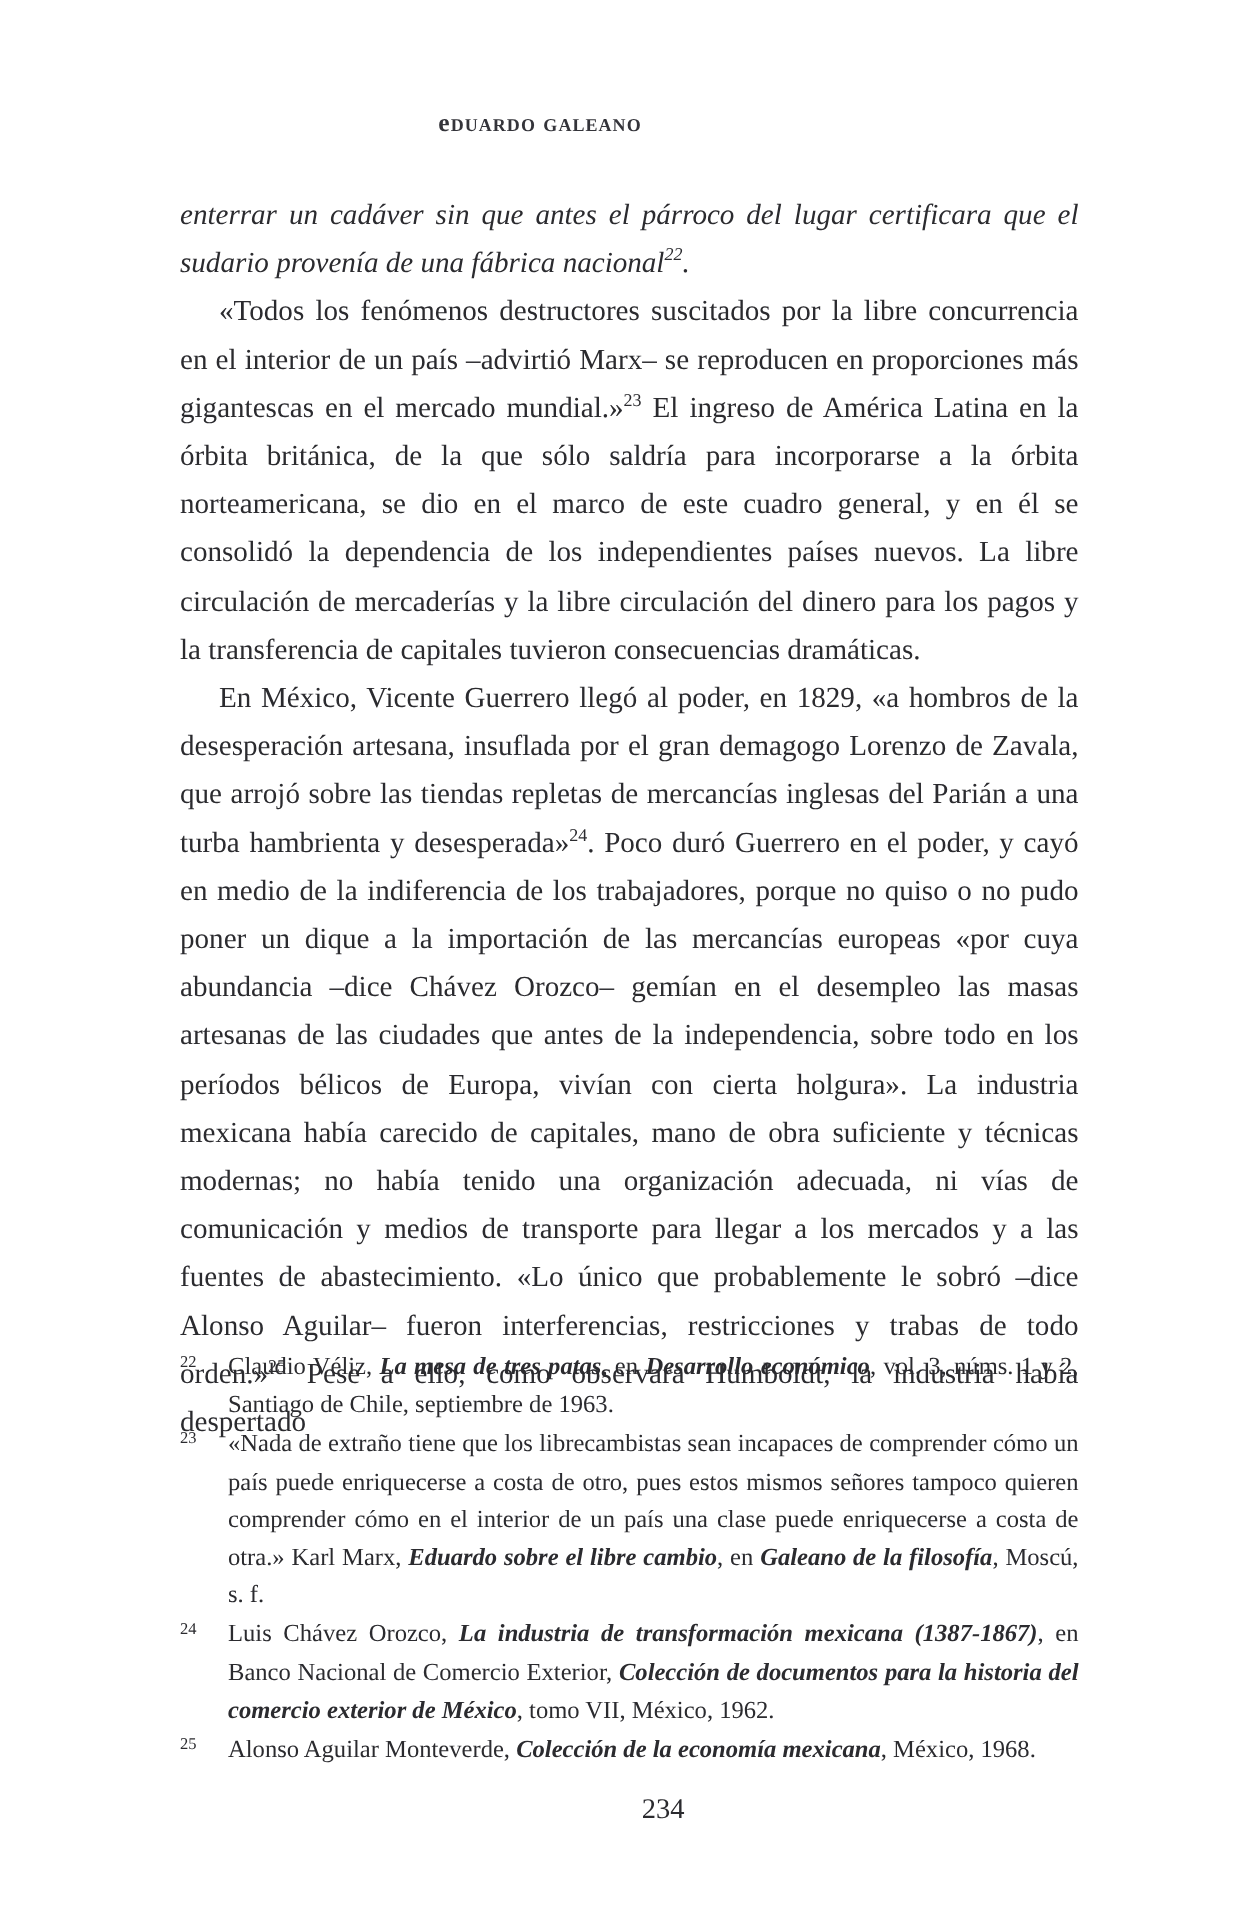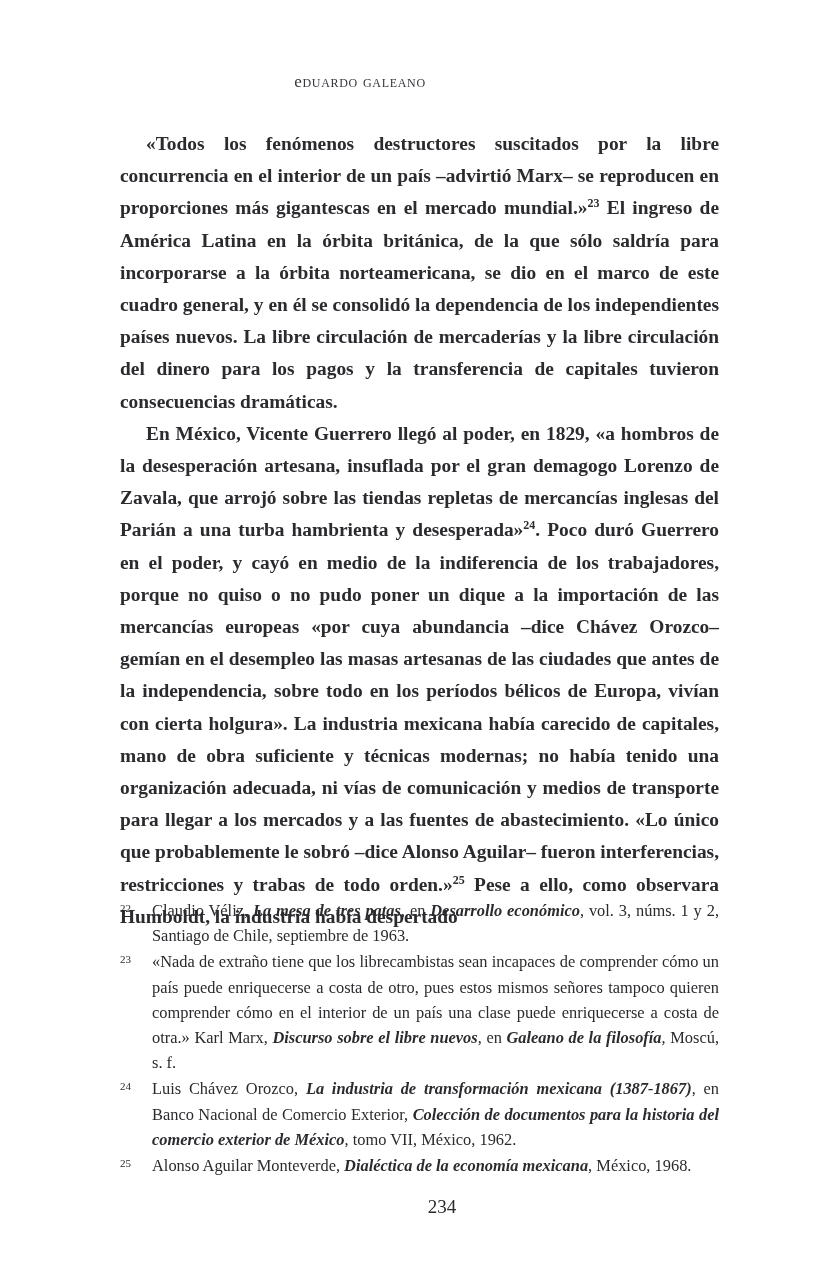--- a/index.html
+++ b/index.html
@@ -26,41 +26,42 @@
     position: absolute;
     top: 72px;
     left: 0;
     width: 720px;
     text-align: center;
     font-size: 17px;
     letter-spacing: 0.7px;
     color: #34343a;
     font-variant: small-caps;
     text-transform: lowercase;
+    font-weight: bold;
   }
   .running-head::first-letter { font-variant: normal; }
 
   
   .textblock {
     position: absolute;
     left: 120px;
     top: 128px;
     width: 599px;
   }
 
   p.body {
     margin: 0;
     font-size: 19.4px;
     line-height: 32.2px;
     text-align: justify;
     text-justify: inter-word;
     hyphens: manual;
     color: #2b2b2f;
   }
-  p.body.indent { text-indent: 26px; font-weight: bold; }
+  p.body.indent { text-indent: 26px; }
   p.body.italic { font-style: italic; }
 
   sup.fn {
     font-size: 0.62em;
     vertical-align: super;
     line-height: 0;
   }
 
   
   .footnotes {
@@ -109,38 +110,39 @@
   }
 </style>
 </head>
 <body>
 
 <div class="page">
 
   <div class="running-head">Eduardo Galeano</div>
 
   <div class="textblock">
+    <p class="body italic" id="para-0">enterrar un cadáver sin que antes el párroco del lugar certificara que el sudario provenía de una fábrica nacional<sup class="fn">22</sup>.</p>
     <p class="body indent" id="para-1">«Todos los fenómenos destructores suscitados por la libre concurrencia en el interior de un país –advirtió Marx– se reproducen en proporciones más gigantescas en el mercado mundial.»<sup class="fn">23</sup> El ingreso de América Latina en la órbita británica, de la que sólo saldría para incorporarse a la órbita norteamericana, se dio en el marco de este cuadro general, y en él se consolidó la dependencia de los independientes países nuevos. La libre circulación de mercaderías y la libre circulación del dinero para los pagos y la transferencia de capitales tuvieron consecuencias dramáticas.</p>
     <p class="body indent" id="para-2">En México, Vicente Guerrero llegó al poder, en 1829, «a hombros de la desesperación artesana, insuflada por el gran demagogo Lorenzo de Zavala, que arrojó sobre las tiendas repletas de mercancías inglesas del Parián a una turba hambrienta y desesperada»<sup class="fn">24</sup>. Poco duró Guerrero en el poder, y cayó en medio de la indiferencia de los trabajadores, porque no quiso o no pudo poner un dique a la importación de las mercancías europeas «por cuya abundancia –dice Chávez Orozco– gemían en el desempleo las masas artesanas de las ciudades que antes de la independencia, sobre todo en los períodos bélicos de Europa, vivían con cierta holgura». La industria mexicana había carecido de capitales, mano de obra suficiente y técnicas modernas; no había tenido una organización adecuada, ni vías de comunicación y medios de transporte para llegar a los mercados y a las fuentes de abastecimiento. «Lo único que probablemente le sobró –dice Alonso Aguilar– fueron interferencias, restricciones y trabas de todo orden.»<sup class="fn">25</sup> Pese a ello, como observara Humboldt, la industria había despertado</p>
   </div>
 
   <div class="footnotes" id="footnotes">
       <div class="fn-row">
         <div class="fn-num">22</div>
         <div class="fn-text">Claudio Véliz, <i>La mesa de tres patas</i>, en <i>Desarrollo económico</i>, vol. 3, núms. 1 y 2, Santiago de Chile, septiembre de 1963.</div>
       </div>
       <div class="fn-row">
         <div class="fn-num">23</div>
-        <div class="fn-text">«Nada de extraño tiene que los librecambistas sean incapaces de comprender cómo un país puede enriquecerse a costa de otro, pues estos mismos señores tampoco quieren comprender cómo en el interior de un país una clase puede enriquecerse a costa de otra.» Karl Marx, <i>Discurso sobre el libre nuevos</i>, en <i>Galeano de la filosofía</i>, Moscú, s. f.</div>
+        <div class="fn-text">«Nada de extraño tiene que los librecambistas sean incapaces de comprender cómo un país puede enriquecerse a costa de otro, pues estos mismos señores tampoco quieren comprender cómo en el interior de un país una clase puede enriquecerse a costa de otra.» Karl Marx, <i>Eduardo sobre el libre cambio</i>, en <i>Galeano de la filosofía</i>, Moscú, s. f.</div>
       </div>
       <div class="fn-row">
         <div class="fn-num">24</div>
         <div class="fn-text">Luis Chávez Orozco, <i>La industria de transformación mexicana (1387-1867)</i>, en Banco Nacional de Comercio Exterior, <i>Colección de documentos para la historia del comercio exterior de México</i>, tomo VII, México, 1962.</div>
       </div>
       <div class="fn-row">
         <div class="fn-num">25</div>
-        <div class="fn-text">Alonso Aguilar Monteverde, <i>Dialéctica de la economía mexicana</i>, México, 1968.</div>
+        <div class="fn-text">Alonso Aguilar Monteverde, <i>Colección de la economía mexicana</i>, México, 1968.</div>
       </div>
     </div>
 
   <div class="folio">234</div>
 
 </div>
 
 </body></html>

